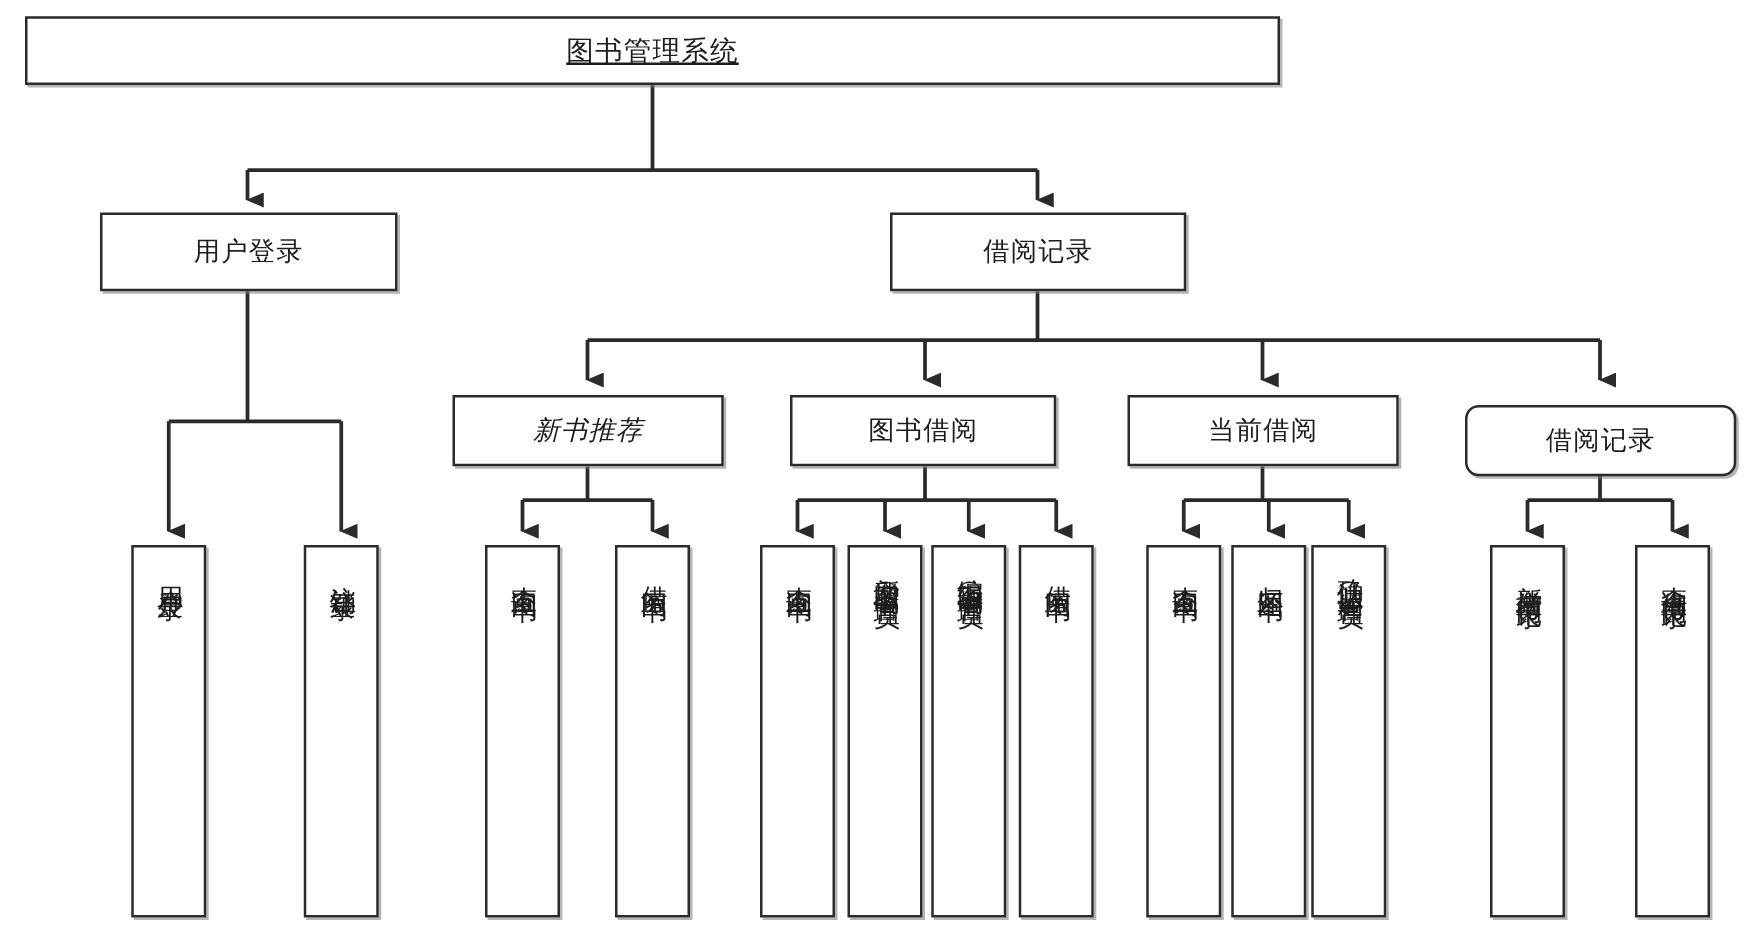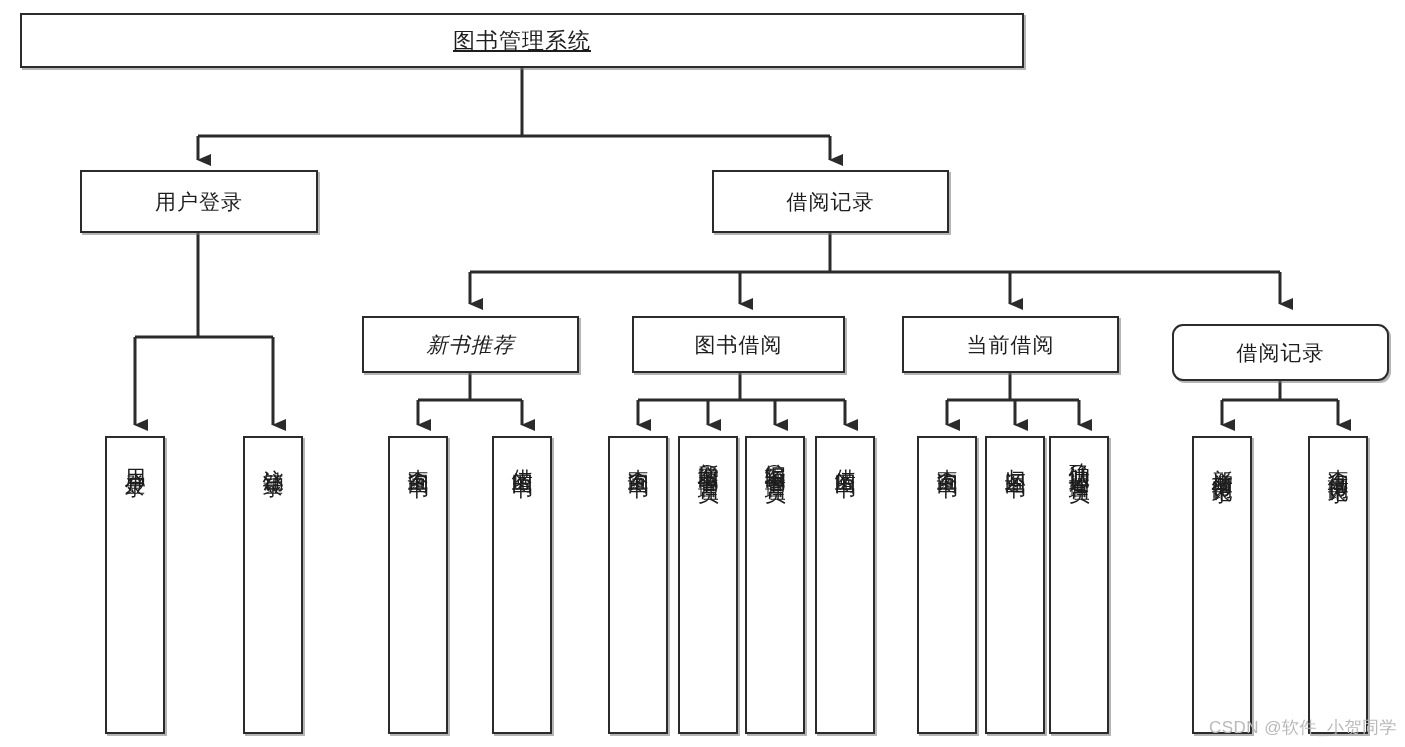--- a/index.html
+++ b/index.html
@@ -195,14 +195,13 @@
     <span class="node-label">确认归还（管理员）</span>
   </div>
 
   <div class="node v" style="left:1192px; top:436px; width:60px; height:298px;">
     <span class="node-label">新增借阅记录</span>
   </div>
   <div class="node v" style="left:1308px; top:436px; width:60px; height:298px;">
     <span class="node-label">查询借阅记录</span>
   </div>
 
-  <div class="watermark">CSDN @软件_小贺同学</div>
 </div>
 
 </body></html>

